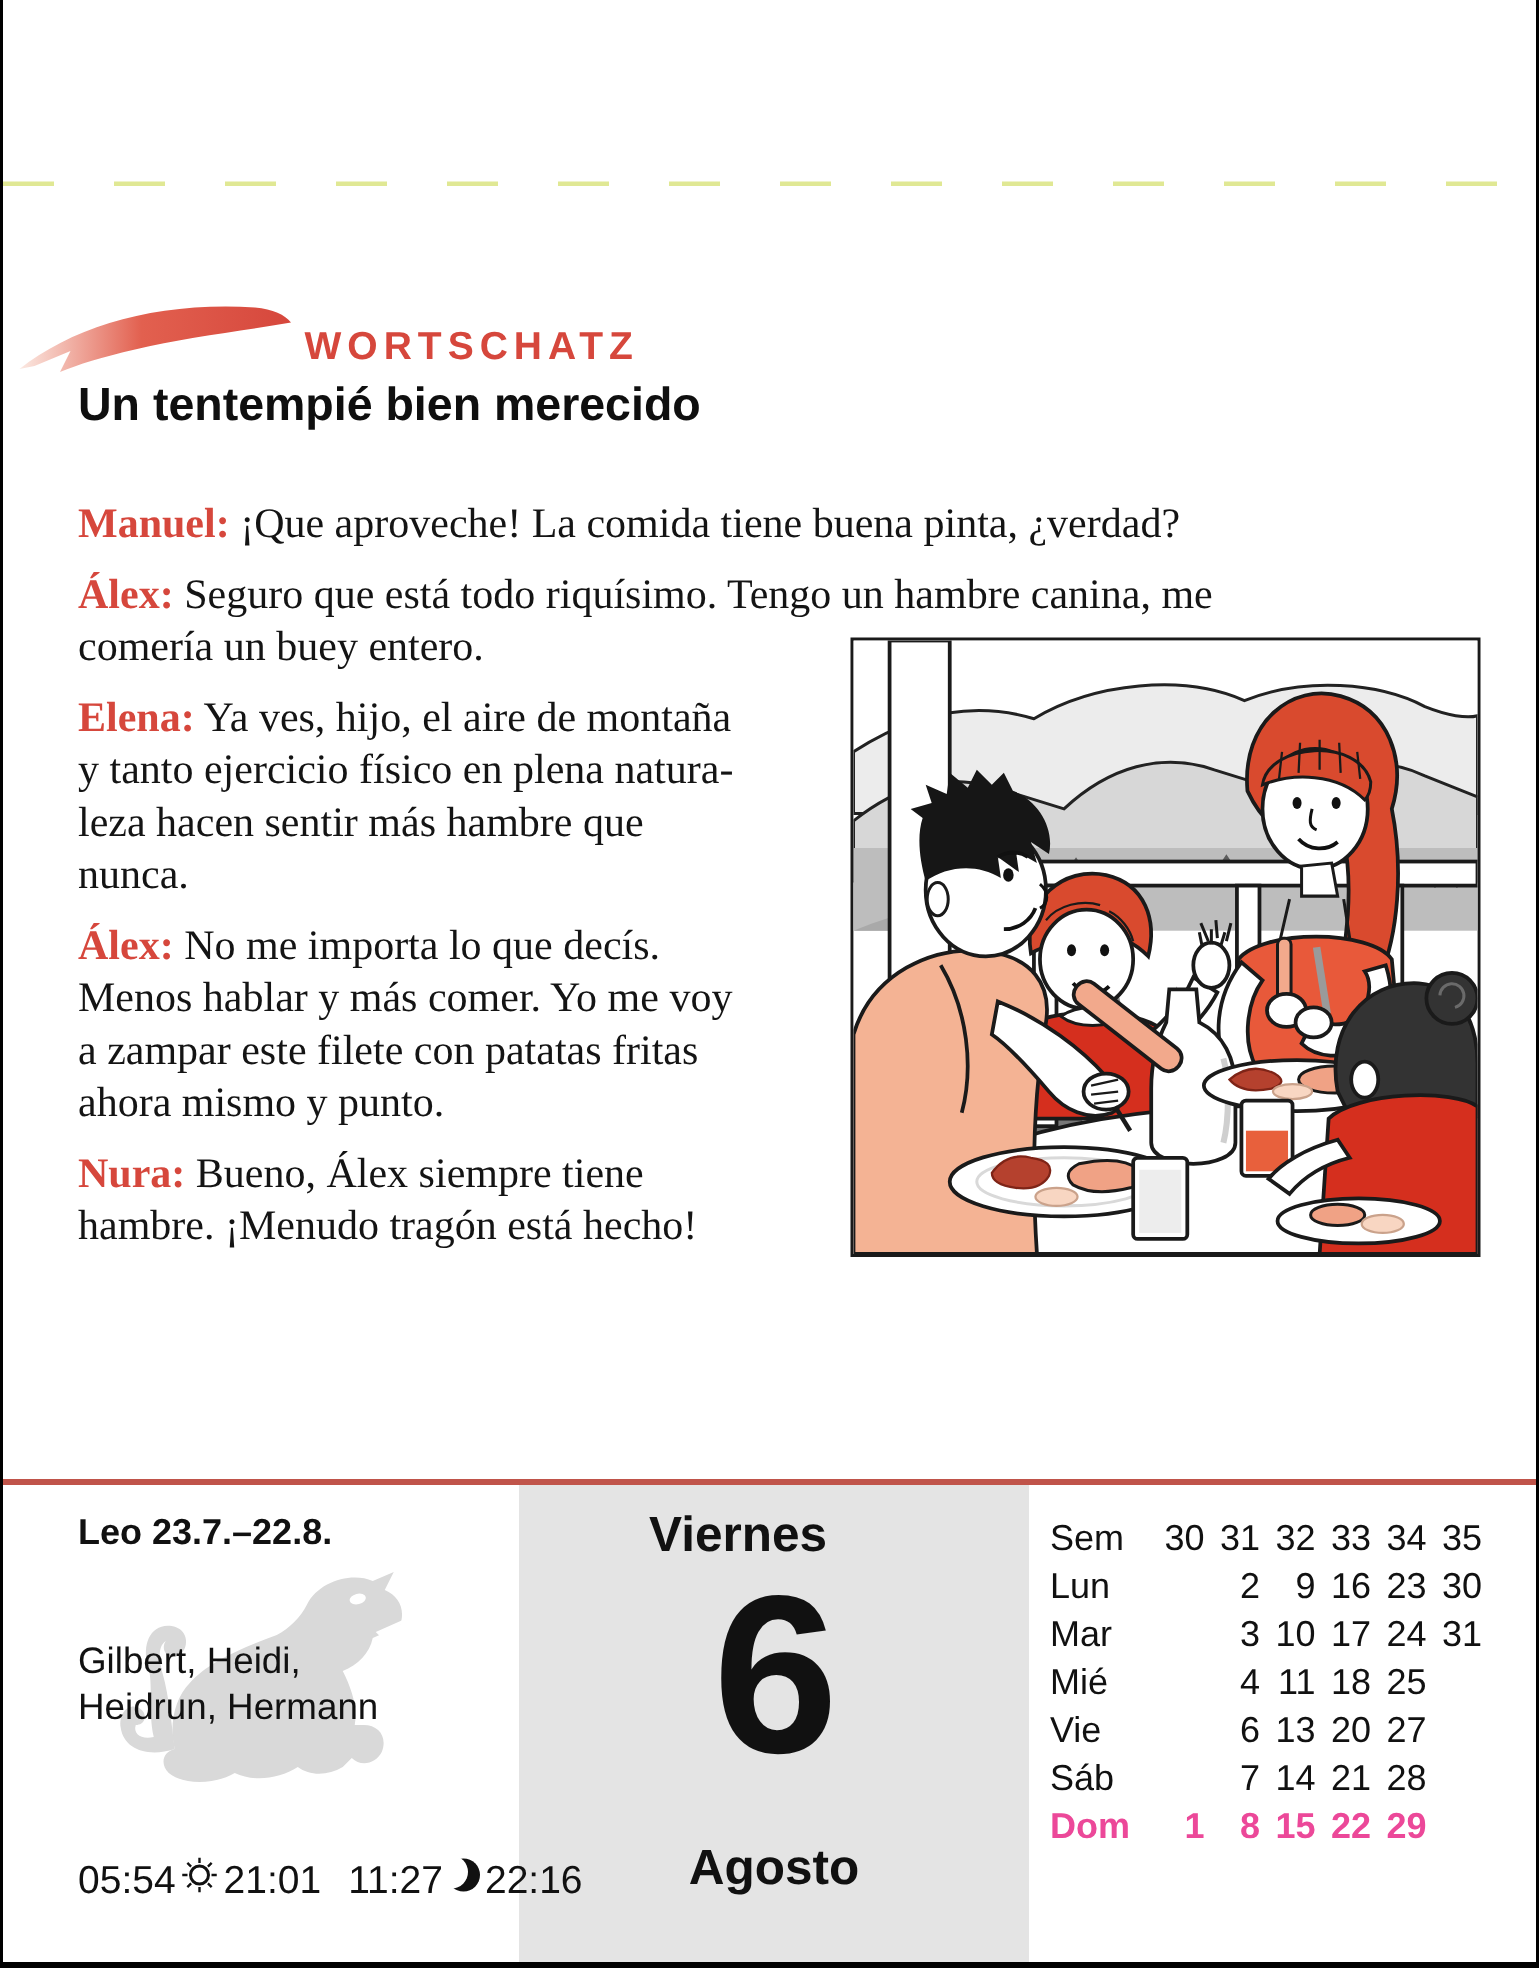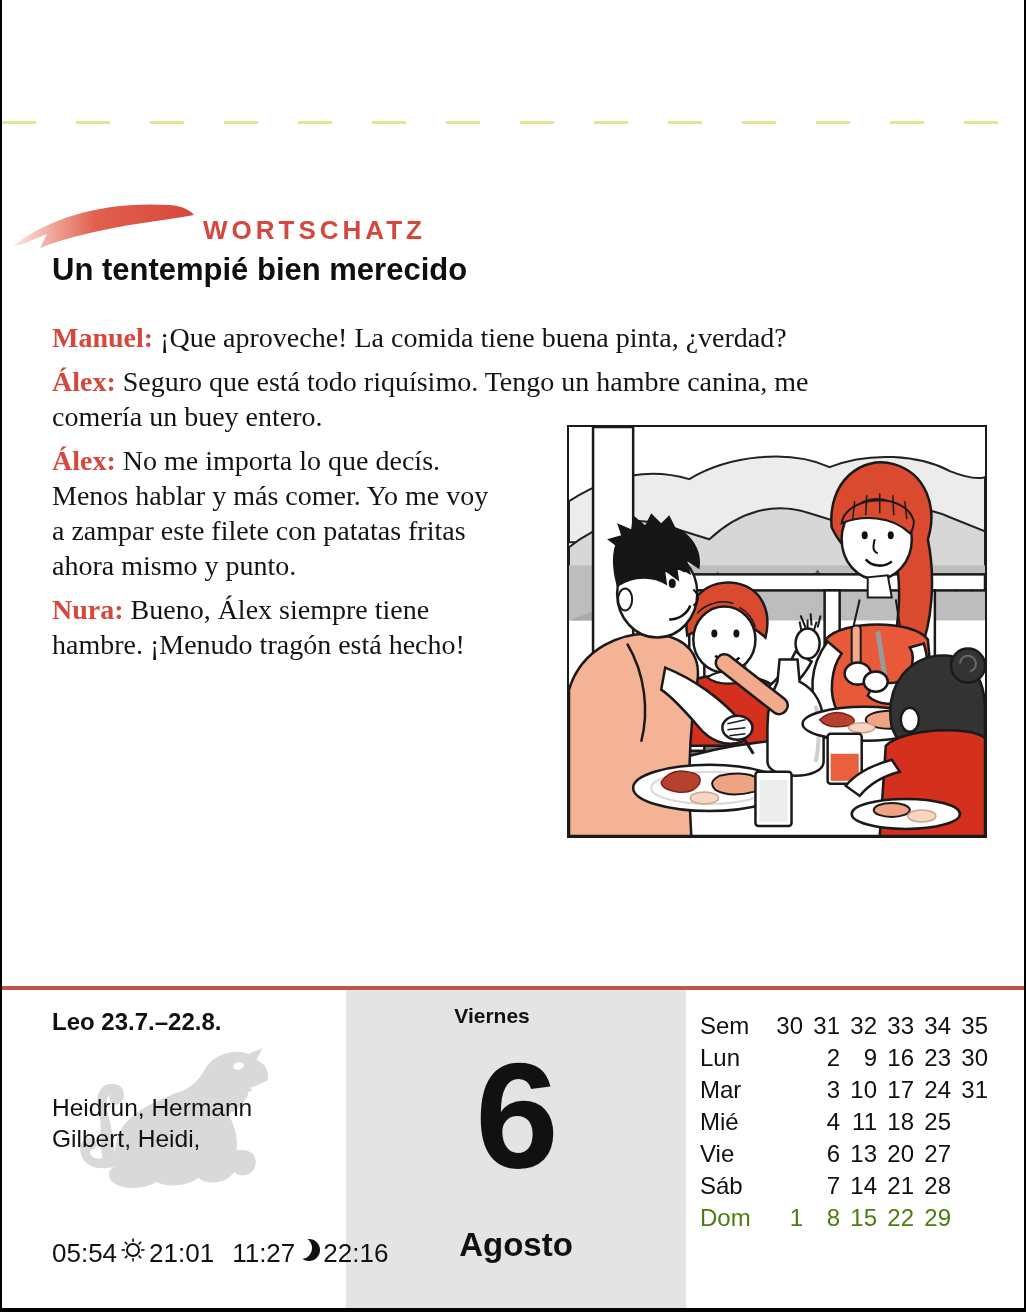--- a/index.html
+++ b/index.html
@@ -9,43 +9,43 @@
     border-left:2px solid #000;border-right:2px solid #000;border-bottom:4px solid #000;
     box-sizing:border-box;
   }
   .perf{position:absolute;left:0;top:121px;width:100%;height:3px;
     background:repeating-linear-gradient(90deg,#e0e894 0 34px,transparent 34px 74px);}
   .swoosh{position:absolute;left:8px;top:197px;width:185px;height:52px;}
   .wort{position:absolute;left:201px;top:203px;font-size:26px;font-weight:bold;letter-spacing:4px;color:#d6473c;margin-top:12px;}
   .title{position:absolute;left:50px;top:252px;font-size:31px;font-weight:bold;color:#0f0f0f;}
   .dialogue{position:absolute;left:50px;top:320px;width:928px;
     font-family:"Liberation Serif",serif;font-size:28px;line-height:35px;color:#141414;white-space:pre-line;}
-  .dia{margin:0 0 9px 0;}
+  .dia{margin:12px 0 9px 0;}
   .dia.narrow{width:512px;}
   .spk{font-weight:bold;color:#d6473c;}
   .figure{position:absolute;left:565px;top:425px;width:420px;height:413px;
     border:2.5px solid #1a1a1a;box-sizing:border-box;background:#fff;}
   .figure svg{display:block;width:100%;height:100%;}
   .rule{position:absolute;left:0;top:986px;width:100%;height:4px;background:#c0544a;}
   .graypanel{position:absolute;left:344px;top:990px;width:340px;height:318px;background:#e4e4e4;}
   .zodiac{position:absolute;left:50px;top:1008px;font-size:24px;font-weight:bold;}
   .lion{position:absolute;left:58px;top:1046px;width:235px;height:150px;}
   .names{position:absolute;left:50px;top:1092px;font-size:24.5px;line-height:31px;}
   .times{position:absolute;left:50px;top:1236px;font-size:26px;display:flex;align-items:center;}
   .times .ico{display:inline-block;margin:0 3px;}
   .times .sp{width:18px;}
-  .weekday{position:absolute;left:344px;top:1004px;width:292px;text-align:center;font-size:21px;font-weight:bold;}
+  .weekday{position:absolute;left:344px;top:1004px;width:292px;text-align:center;font-size:33px;font-weight:bold;}
   .daynum{position:absolute;left:344px;top:1036px;width:340px;text-align:center;font-size:150px;font-weight:bold;line-height:160px;letter-spacing:-2px;}
   .month{position:absolute;left:344px;top:1226px;width:340px;text-align:center;font-size:33px;font-weight:bold;}
   .weektable{position:absolute;left:698px;top:1010px;font-size:24px;}
   .wrow{display:grid;grid-template-columns:66px repeat(6,37px);height:32px;align-items:center;}
   .wrow .c{text-align:right;}
   .wrow .lbl{text-align:left;}
   .wrow.head{font-weight:normal;}
-  .wrow.dom{color:#4d7c0f;font-weight:normal;}
+  .wrow.dom{color:#ec4899;font-weight:bold;}
 </style>
 </head>
 <body>
 
 <div class="page">
 
   <div class="perf"></div>
 
   <svg class="swoosh" viewBox="0 0 185 52">
     <defs>
@@ -55,21 +55,24 @@
         <stop offset="1" stop-color="#d6473c"></stop>
       </linearGradient>
     </defs>
     <path d="M3,49 C40,20 95,4 160,8 C172,9 180,13 184,18 C150,24 112,28 80,36 C58,41 42,46 30,51 L37,37 L13,47 Z" fill="url(#swg)"></path>
   </svg>
   <div class="wort">WORTSCHATZ</div>
 
   <div class="title">Un tentempié bien merecido</div>
 
   <div class="dialogue"><p class="dia"><span class="spk">Manuel:</span><span> ¡Que aproveche! La comida tiene buena pinta, ¿verdad?</span></p><p class="dia"><span class="spk">Álex:</span><span> Seguro que está todo riquísimo. Tengo un hambre canina, me
-comería un buey entero.</span></p><p class="dia narrow"><span class="spk">Álex:</span><span> No me importa lo que decís.
+comería un buey entero.</span></p><p class="dia narrow"><span class="spk">Elena:</span><span> Ya ves, hijo, el aire de montaña
+y tanto ejercicio físico en plena natura-
+leza hacen sentir más hambre que
+nunca.</span></p><p class="dia narrow"><span class="spk">Álex:</span><span> No me importa lo que decís.
 Menos hablar y más comer. Yo me voy
 a zampar este filete con patatas fritas
 ahora mismo y punto.</span></p><p class="dia narrow"><span class="spk">Nura:</span><span> Bueno, Álex siempre tiene
 hambre. ¡Menudo tragón está hecho!</span></p></div>
 
   <div class="figure">
     <svg viewBox="0 0 415 408">
       <rect x="0" y="0" width="415" height="408" fill="#fff"></rect>
       <path d="M0,74 C40,48 80,40 120,52 C160,28 220,22 260,40 C300,24 350,28 380,44 C395,50 408,52 415,50 L415,115 L0,115 Z" fill="#ececec" stroke="#222" stroke-width="2"></path>
       <path d="M0,120 C30,96 60,88 95,98 L140,112 C170,84 205,74 240,86 L285,100 C315,80 350,76 380,90 L415,104 L415,160 L0,160 Z" fill="#d7d7d7" stroke="#222" stroke-width="2"></path>
@@ -178,22 +181,22 @@
   <svg class="lion" viewBox="0 0 230 150">
     <g fill="#d9d9d9">
       <path d="M142,24 C150,8 172,2 186,8 L200,2 L194,14 C204,18 208,28 204,38 L186,46 C184,56 176,64 166,68 C172,80 176,92 174,104 L180,104 C190,104 196,112 192,122 C188,130 178,132 172,126 L166,132 C156,138 144,138 136,132 C124,140 106,142 94,136 C80,144 60,144 50,136 C44,130 46,122 54,120 C50,104 54,86 64,76 C76,62 100,52 122,44 C130,40 138,32 142,24 Z"></path>
       <path d="M54,120 C36,126 20,120 18,106 C16,94 26,88 32,94 C36,98 34,104 28,104 C26,110 32,114 40,112 C36,94 40,76 36,64 C32,50 38,36 52,38 C64,40 64,54 56,58 C50,61 44,54 48,48 C42,52 44,62 46,70 C50,84 52,104 54,120 Z"></path>
     </g>
     <ellipse cx="176" cy="20" rx="5.5" ry="3.5" fill="#fff" transform="rotate(-14 176 20)"></ellipse>
     <path d="M188,42 L206,34 L198,52 Z" fill="#fff"></path>
   </svg>
 
   <div class="names">
+    <div>Gilbert, Heidi,</div>
     <div>Heidrun, Hermann</div>
-    <div>Gilbert, Heidi,</div>
   </div>
 
   <div class="times">
     <span class="t">05:54</span>
     <span class="ico">
       <svg width="26" height="26" viewBox="0 0 26 26">
         <circle cx="13" cy="13" r="6" fill="#fff" stroke="#111" stroke-width="2"></circle>
         <g stroke="#111" stroke-width="1.6">
           <line x1="13" y1="1.5" x2="13" y2="5"></line>
             <line x1="13" y1="21" x2="13" y2="24.5"></line>

